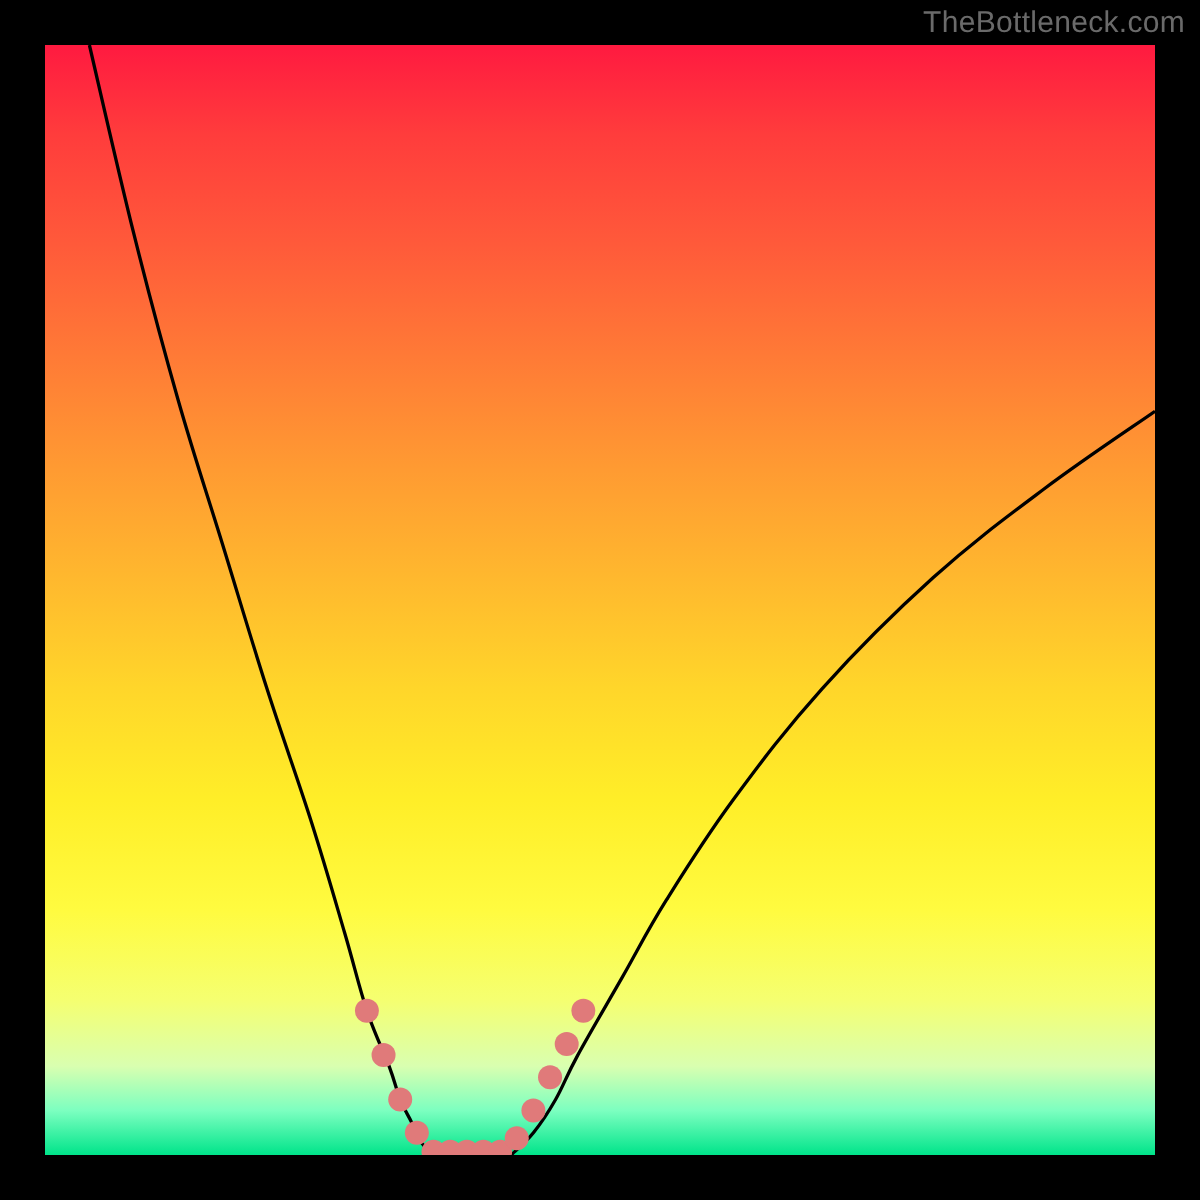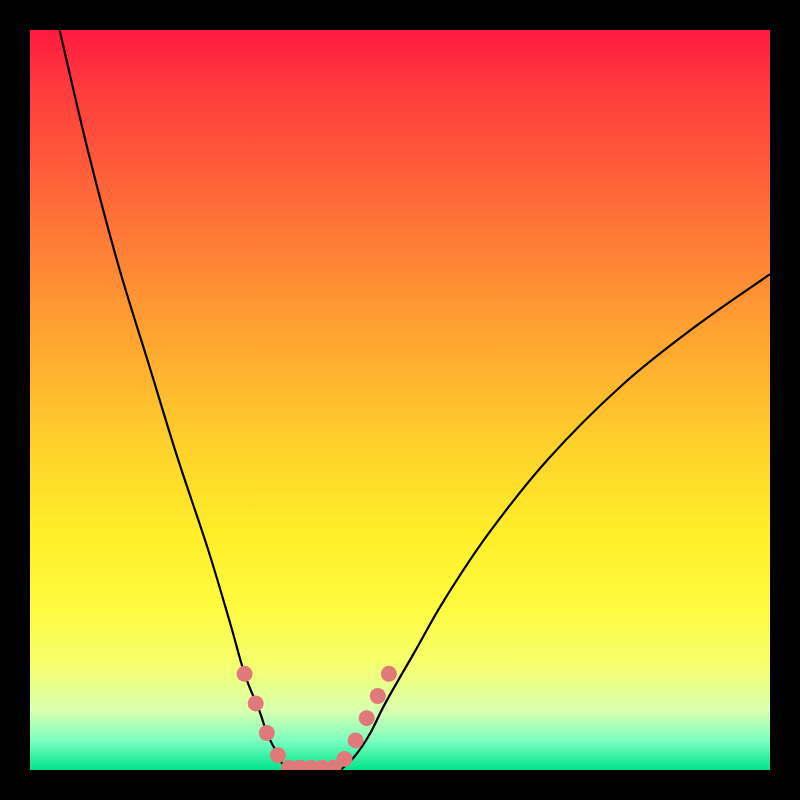--- a/index.html
+++ b/index.html
@@ -90,13 +90,14 @@
           <circle cx="292.30" cy="737.78" r="8" fill="#e07a7a"></circle>
           <circle cx="303.40" cy="737.78" r="8" fill="#e07a7a"></circle>
           <circle cx="314.50" cy="728.90" r="8" fill="#e07a7a"></circle>
           <circle cx="325.60" cy="710.40" r="8" fill="#e07a7a"></circle>
           <circle cx="336.70" cy="688.20" r="8" fill="#e07a7a"></circle>
           <circle cx="347.80" cy="666.00" r="8" fill="#e07a7a"></circle>
           <circle cx="358.90" cy="643.80" r="8" fill="#e07a7a"></circle>
         </g>
     </svg>
   </div>
+  <div class="watermark">TheBottleneck.com</div>
 </div>
 
 </body></html>

